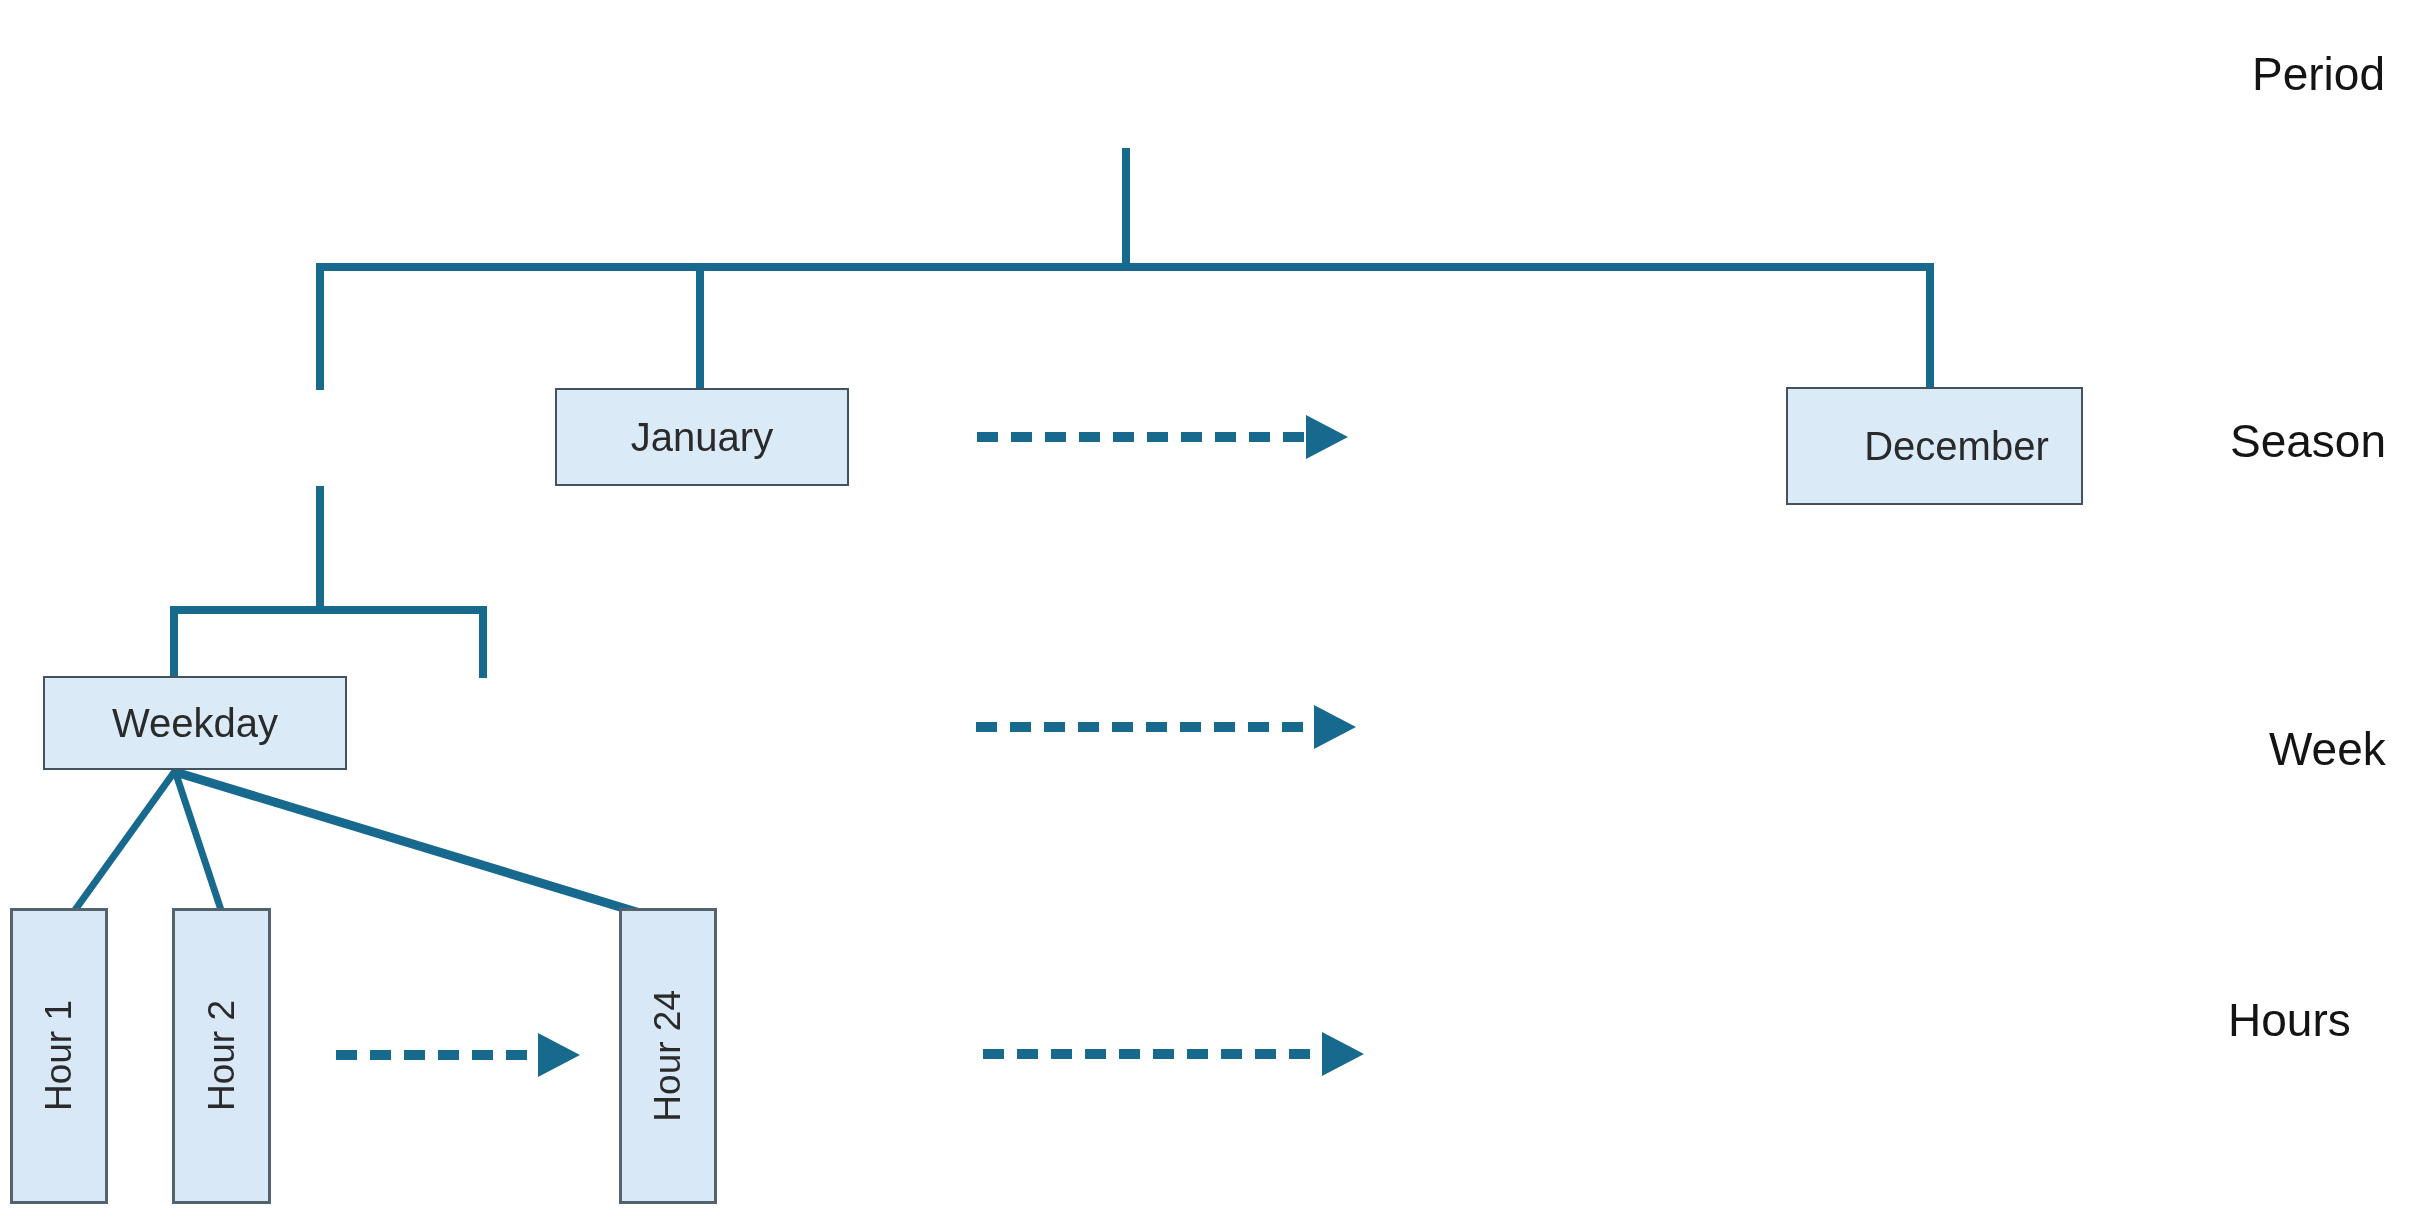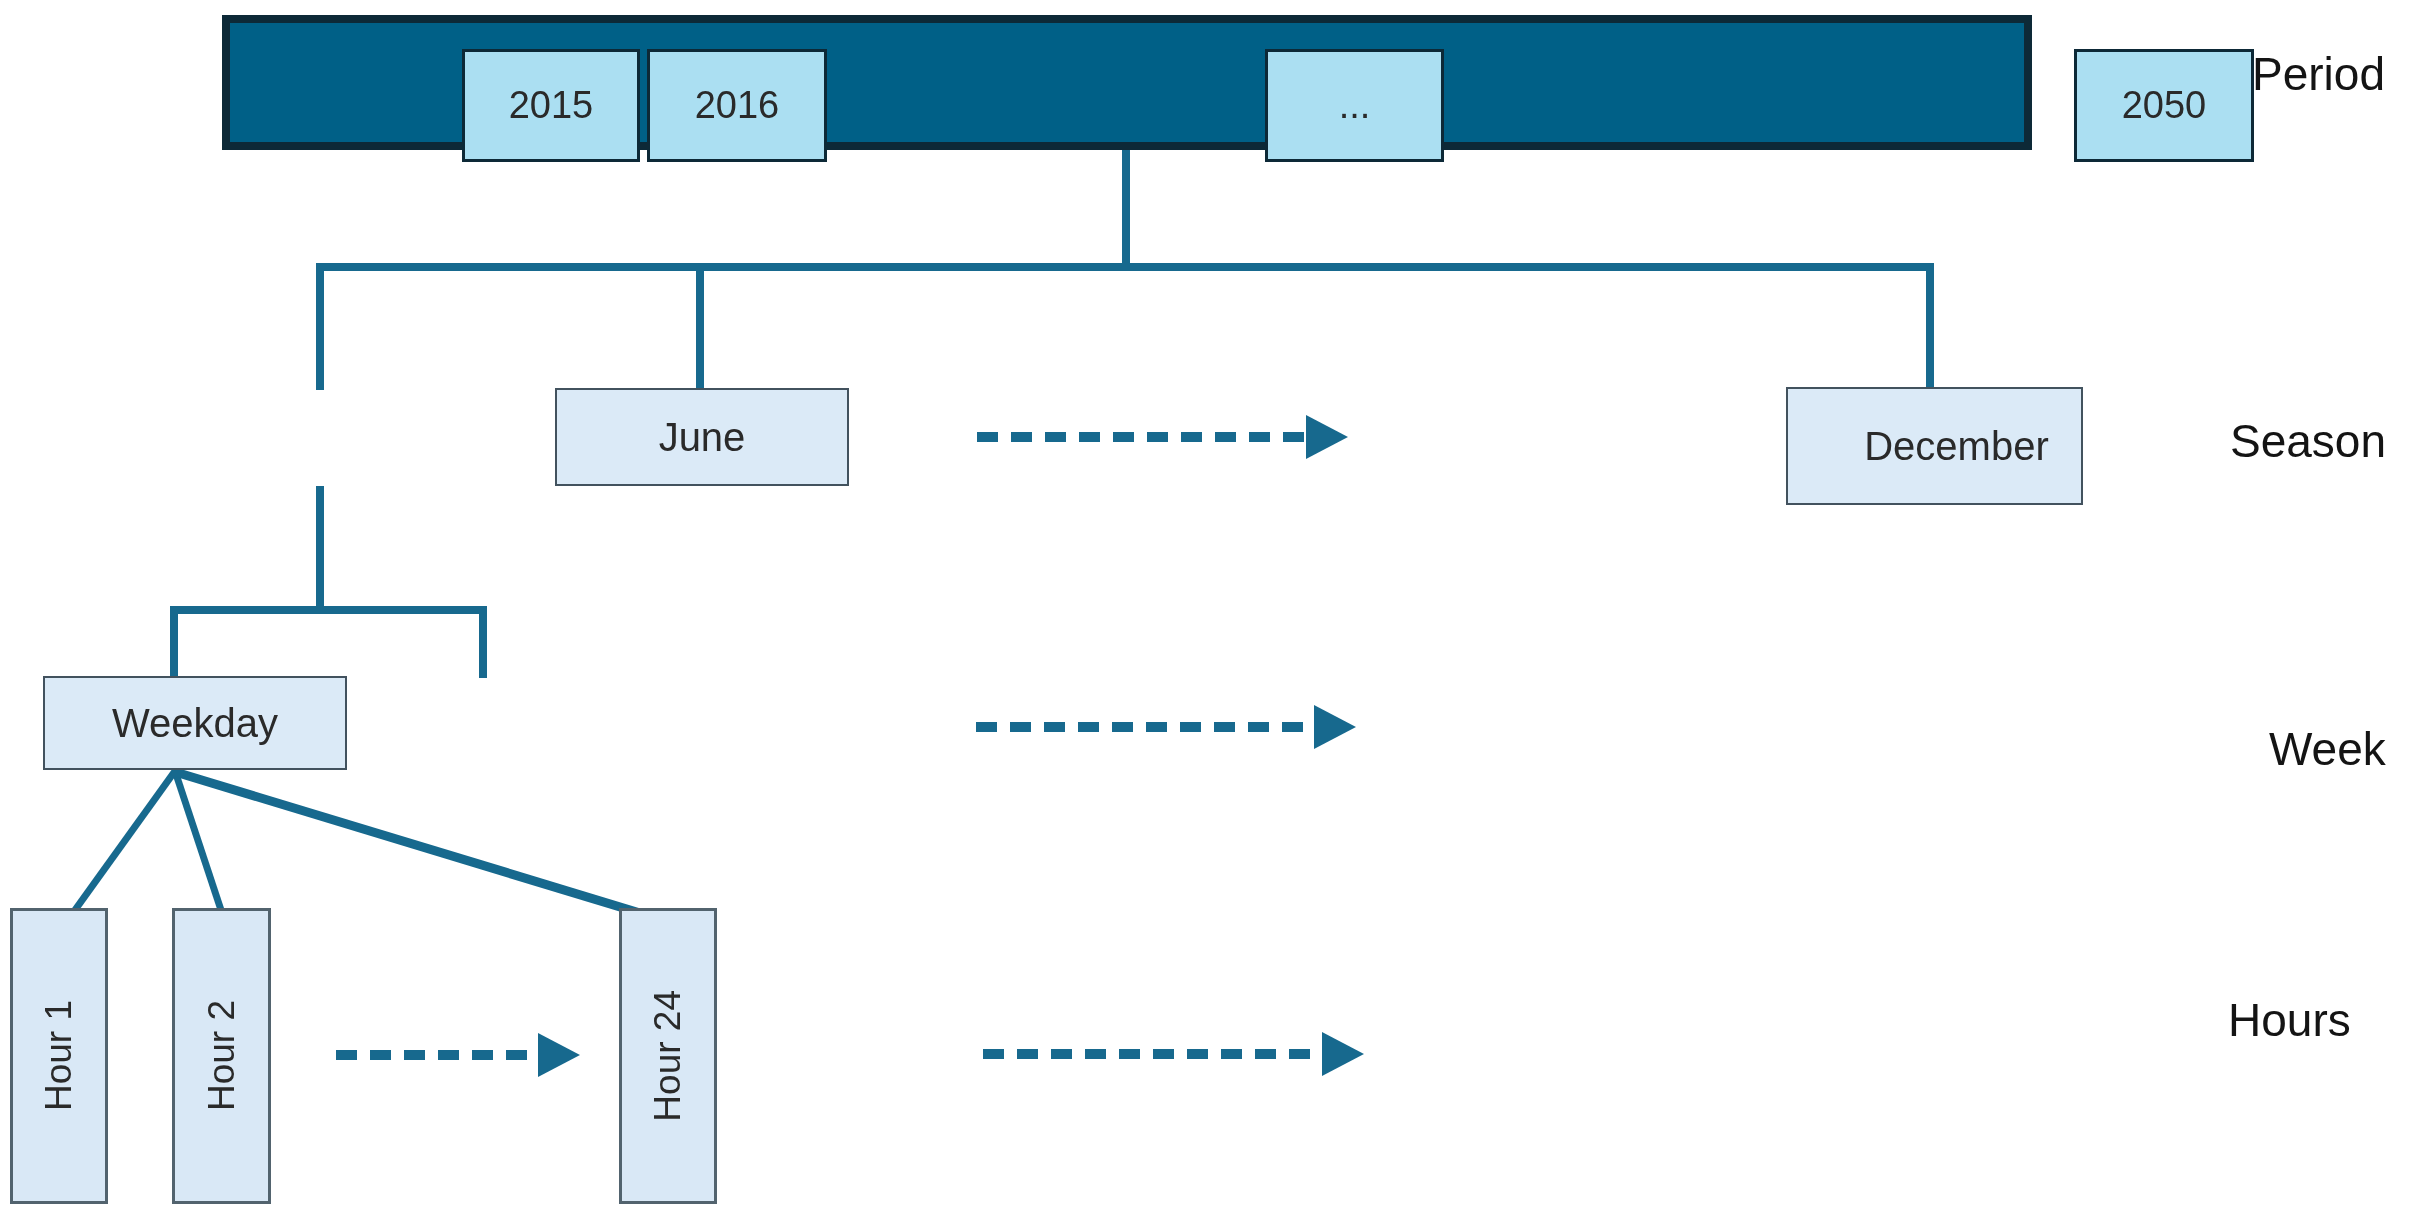--- a/index.html
+++ b/index.html
@@ -102,28 +102,22 @@
     <g>
       <path d="M336,1055 L538,1055" stroke="#17698e" stroke-width="10" stroke-dasharray="21 13" fill="none"></path>
       <polygon points="538,1033 580,1055 538,1077" fill="#17698e"></polygon>
     </g>
     <g>
       <path d="M983,1054 L1322,1054" stroke="#17698e" stroke-width="10" stroke-dasharray="21 13" fill="none"></path>
       <polygon points="1322,1032 1364,1054 1322,1076" fill="#17698e"></polygon>
     </g>
   </svg>
 
-  <div class="period-bar">
-    <div class="year-cell cell-2015">2015</div>
-    <div class="year-cell cell-2016">2016</div>
-    <div class="year-cell cell-dots">...</div>
-    <div class="year-cell cell-2050">2050</div>
-  </div>
 
-  <div class="node node-february">June</div>
+  <div class="node node-february">January</div>
   <div class="node node-december">December</div>
 
   <div class="node node-weekday">Weekday</div>
 
   <div class="hour-node hour-1">
     <span>Hour 1</span>
   </div>
   <div class="hour-node hour-2">
     <span>Hour 2</span>
   </div>

